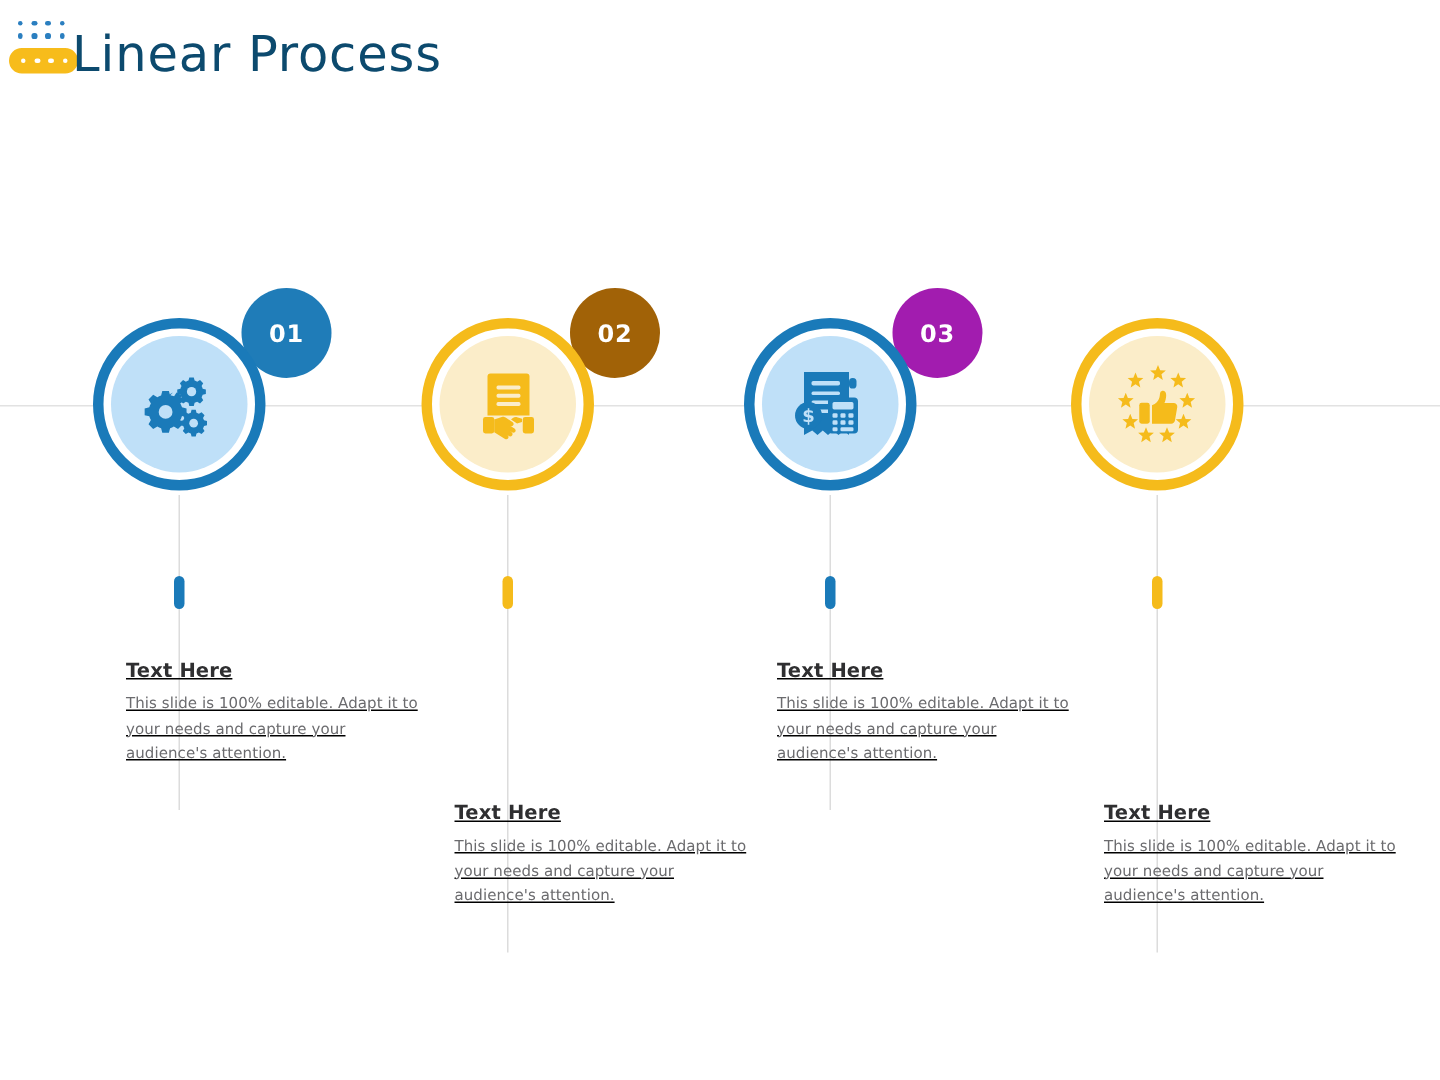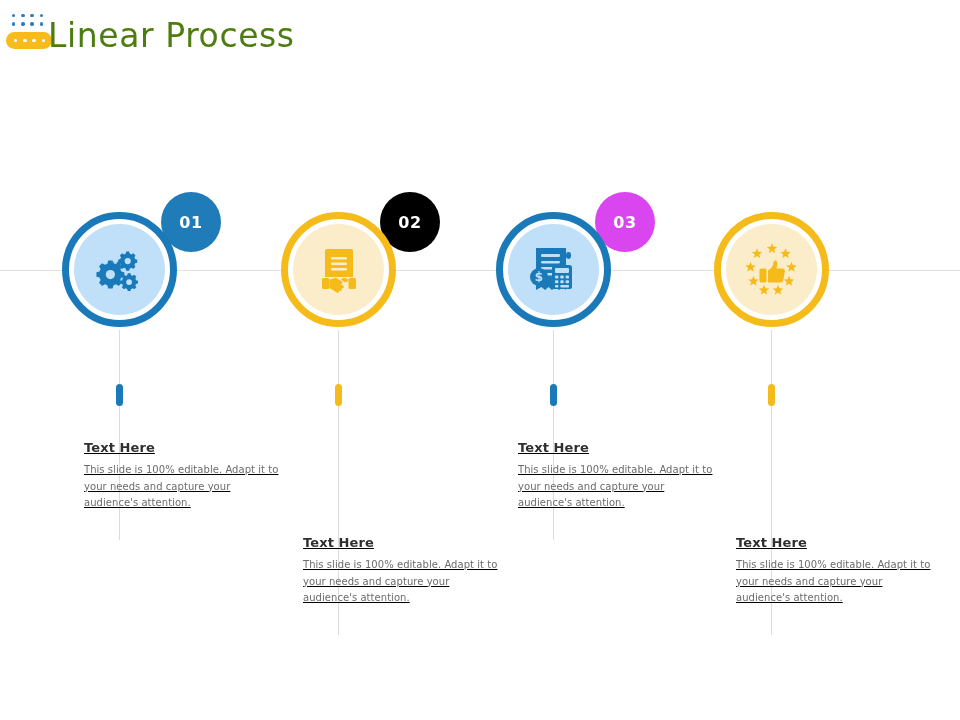--- a/index.html
+++ b/index.html
@@ -15,21 +15,21 @@
   
   .title-deco{position:absolute;left:6px;top:14px;width:46px;height:40px;}
   .deco-dots{position:absolute;left:6px;top:0px;width:40px;height:20px;}
   .deco-dots i{position:absolute;width:3.4px;height:3.4px;border-radius:50%;background:#2b7fc0;}
   .deco-pill{position:absolute;left:0px;top:18px;width:46px;height:17px;
              border-radius:9px;background:#f7bc1b;}
   .deco-pill i{position:absolute;width:3.4px;height:3.4px;border-radius:50%;background:#fff;top:6.8px;}
   .page-title{
     position:absolute;left:48px;top:16px;
     font-size:33px;font-weight:400;letter-spacing:.6px;
-    color:#4d7c0f;white-space:nowrap;
+    color:#0c4a6e;white-space:nowrap;
     font-family:"DejaVu Sans", sans-serif;
   }
 
   
   .baseline{position:absolute;left:0;top:270px;width:960px;height:1px;background:#e2e2e2;}
 
   
   .step{position:absolute;top:0;width:230px;height:720px;}
 
   .circle-wrap{position:absolute;top:192px;left:0;width:175px;height:155px;}
@@ -143,21 +143,21 @@
     <div class="txt" style="top:440px;">
       <h3>Text Here</h3>
       <p>This slide is 100% editable. Adapt it to your needs and capture your audience's attention.</p>
     </div>
   </div>
       <div class="step yellow" style="left: 277px;">
     <div class="connector" style="top:330px;height:305px;"></div>
     <div class="nub" style="top:384px;"></div>
 
     <div class="circle-wrap">
-      <div class="badge" style="background:#000000;">
+      <div class="badge" style="background:#a16207;">
         <span>02</span>
       </div>
       <div class="ring">
         <div class="inner">
           <svg width="54" height="54" viewBox="0 0 54 54" aria-hidden="true">
     <g fill="#f5bb1b">
       <path d="M15 6h24a2 2 0 0 1 2 2v26H13V8a2 2 0 0 1 2-2z"></path>
       <rect x="19" y="14" width="16" height="2.6" rx="1.1" fill="#fbedc9"></rect>
       <rect x="19" y="19.5" width="16" height="2.6" rx="1.1" fill="#fbedc9"></rect>
       <rect x="19" y="25" width="16" height="2.6" rx="1.1" fill="#fbedc9"></rect>
@@ -174,21 +174,21 @@
     <div class="txt" style="top:535px;">
       <h3>Text Here</h3>
       <p>This slide is 100% editable. Adapt it to your needs and capture your audience's attention.</p>
     </div>
   </div>
       <div class="step" style="left: 492px;">
     <div class="connector" style="top:330px;height:210px;"></div>
     <div class="nub" style="top:384px;"></div>
 
     <div class="circle-wrap">
-      <div class="badge" style="background:#d946ef;">
+      <div class="badge" style="background:#a21caf;">
         <span>03</span>
       </div>
       <div class="ring">
         <div class="inner">
           <svg width="52" height="56" viewBox="0 0 52 56" aria-hidden="true">
     <g fill="#1a7ab9">
       <path d="M8 6h30v42l-3.5-3-3.5 3-3.5-3-3.5 3-3.5-3-3.5 3-3.5-3L8 48z"></path>
       <rect x="13" y="12" width="19" height="3" rx="1.2" fill="#bfe0f8"></rect>
       <rect x="13" y="19" width="19" height="2.4" rx="1.1" fill="#bfe0f8"></rect>
       <rect x="13" y="25" width="19" height="2.4" rx="1.1" fill="#bfe0f8"></rect>

